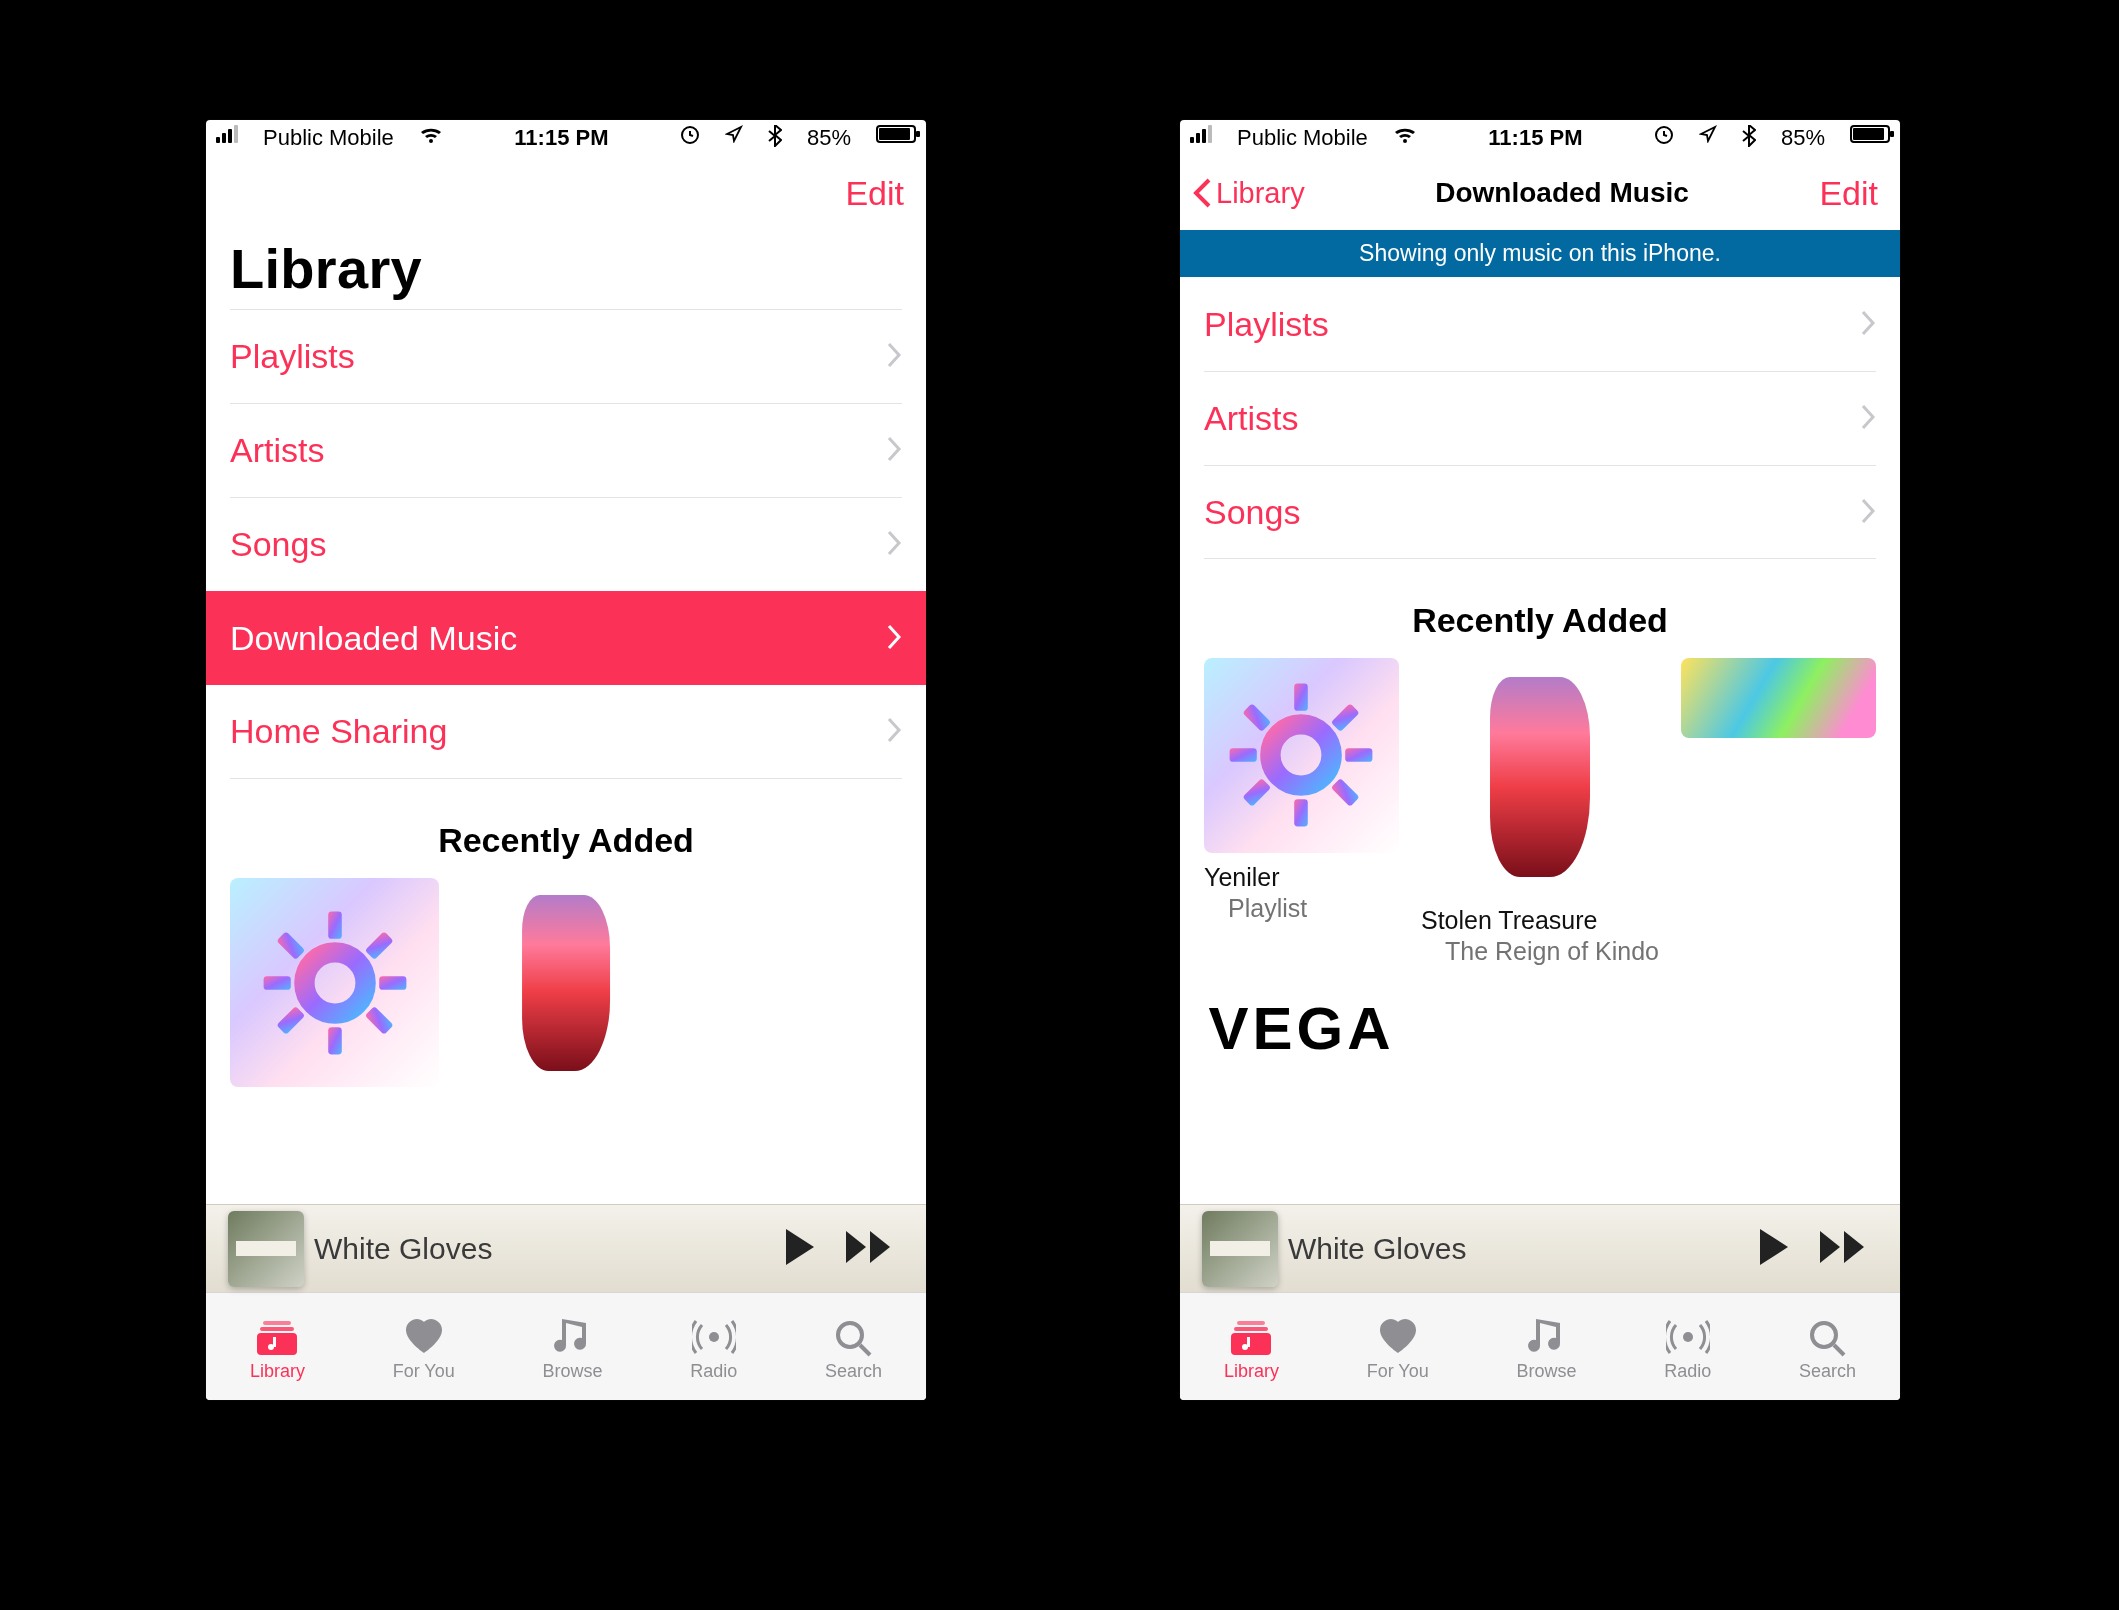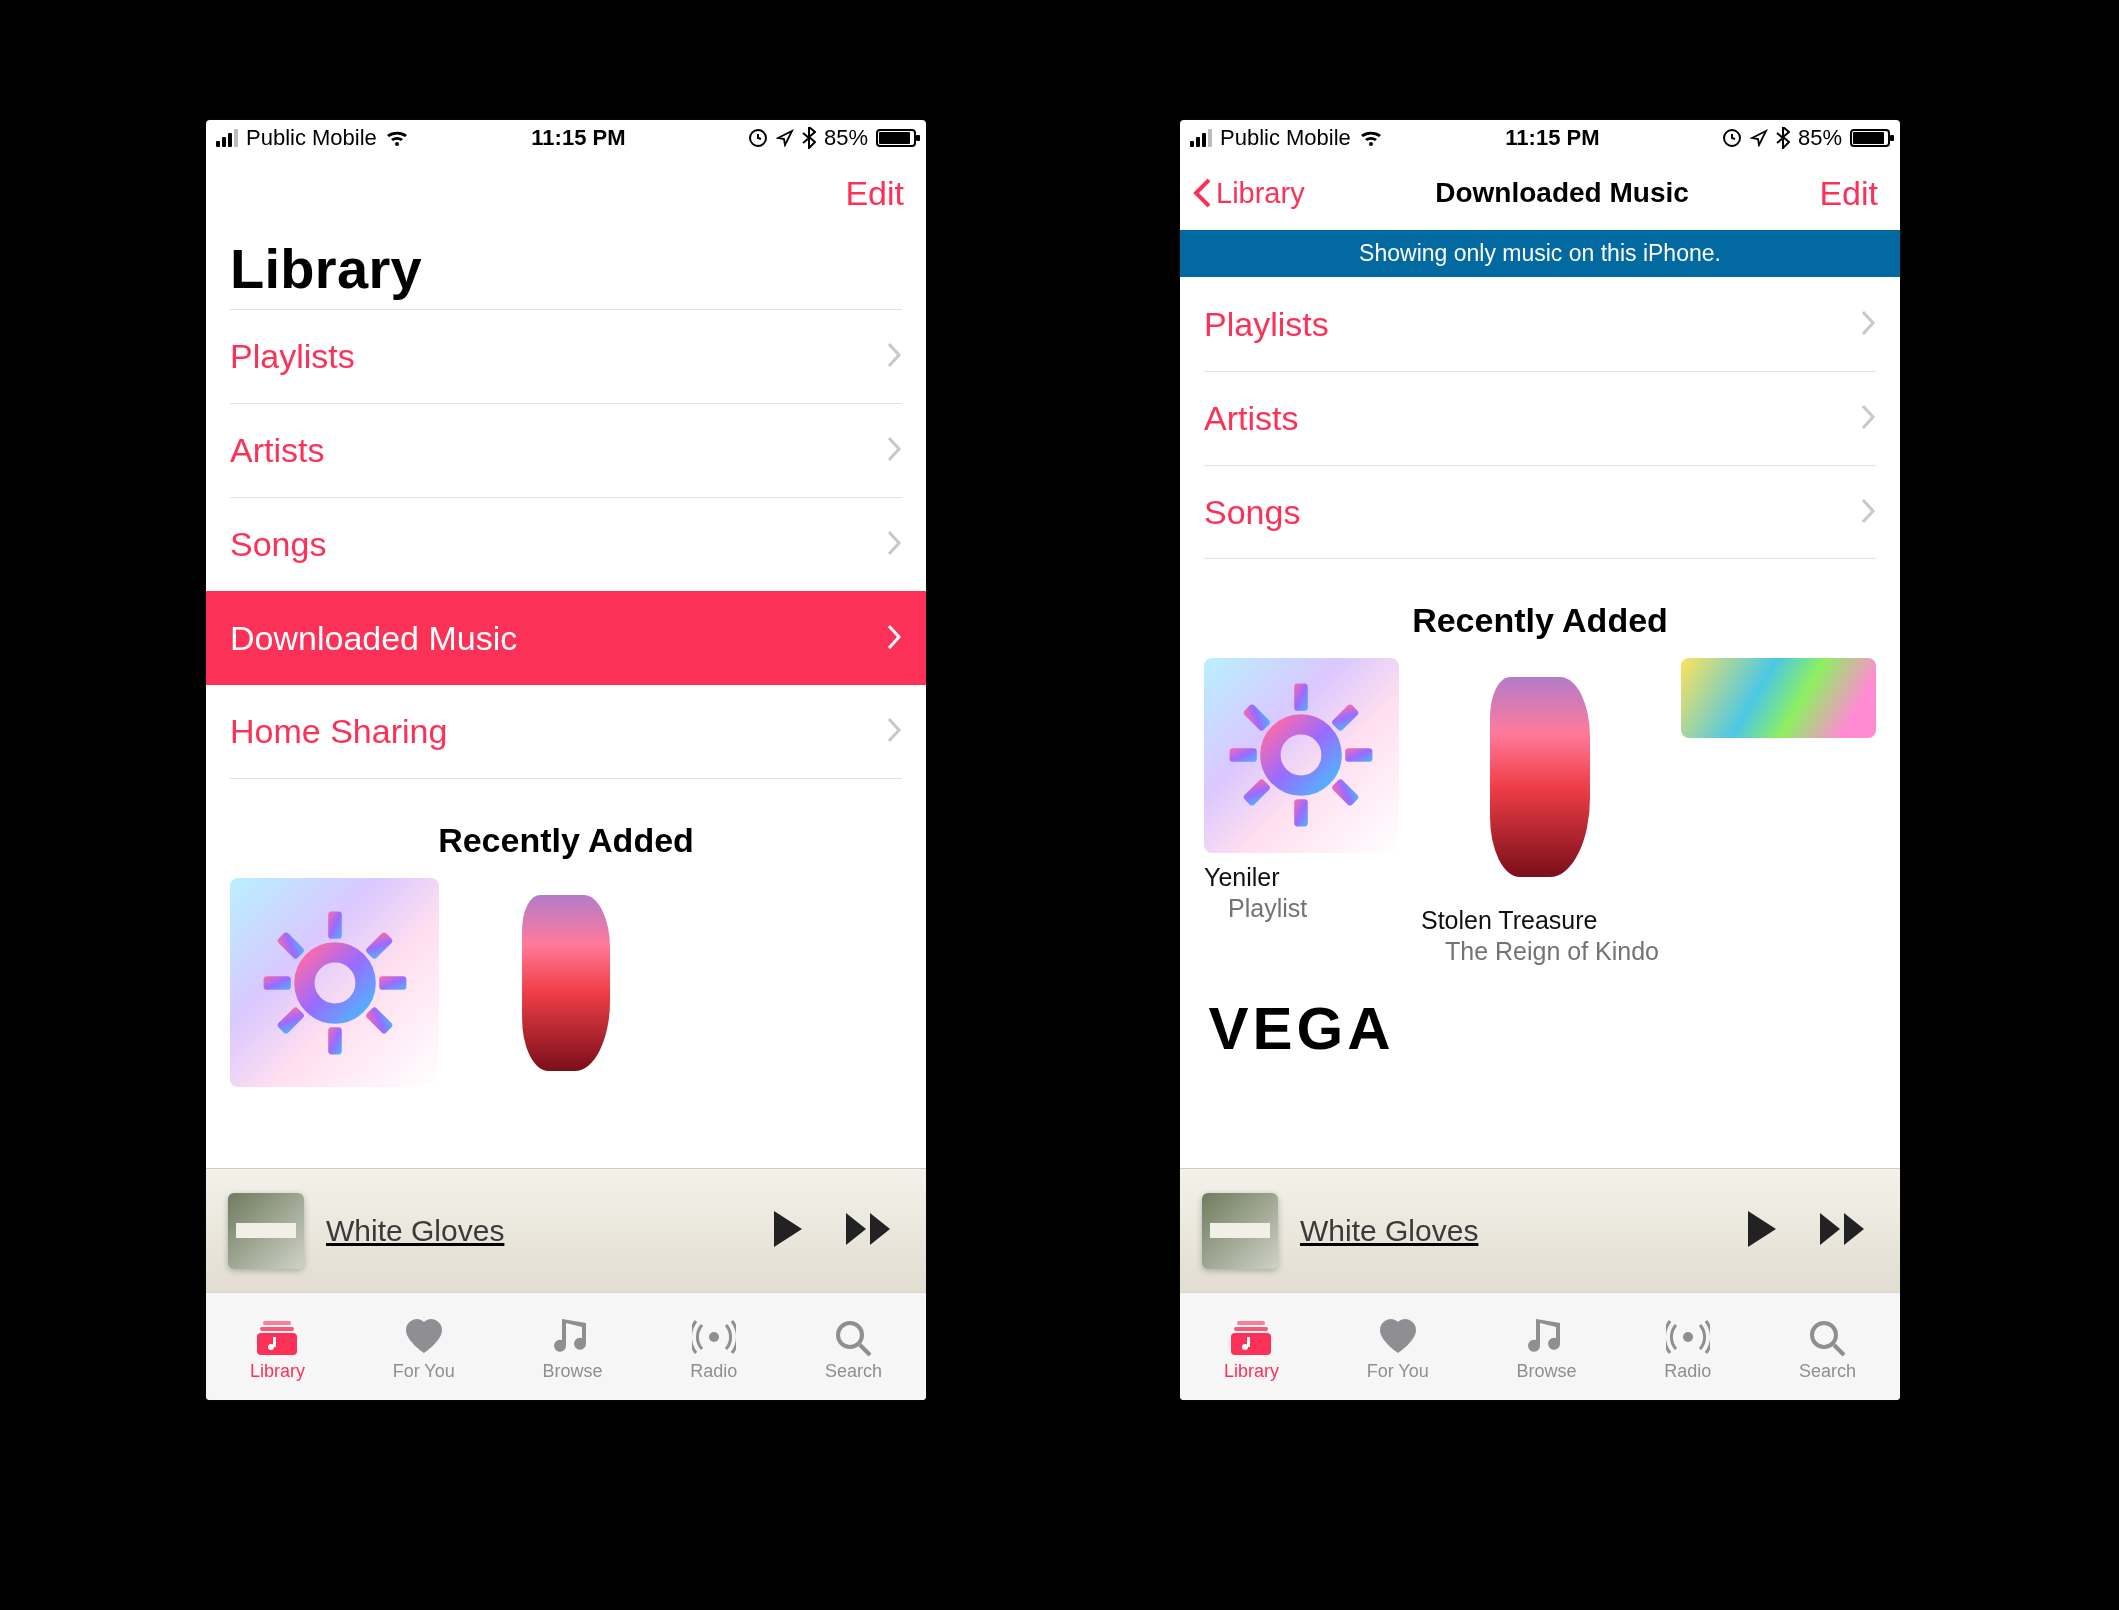--- a/index.html
+++ b/index.html
@@ -29,21 +29,21 @@
   .status-bar {
     height: 36px;
     display: flex;
     align-items: center;
     justify-content: space-between;
     padding: 0 10px;
     font-size: 22px;
     font-weight: 500;
     color: #000;
   }
-  .status-left, .status-right { display: flex; align-items: center; gap: 8px; }
+  .status-left, .status-right { display: flex; align-items: flex-start; gap: 25px; }
   .status-center { font-weight: 600; }
   .signal-bars { display: flex; align-items: flex-end; gap: 2px; height: 18px; }
   .signal-bars span { width: 4px; background: #000; border-radius: 1px; }
   .signal-bars span:nth-child(1){height:6px;}
   .signal-bars span:nth-child(2){height:10px;}
   .signal-bars span:nth-child(3){height:14px;}
   .signal-bars span:nth-child(4){height:18px; background:#bbb;}
   .wifi-icon, .lock-icon, .loc-icon, .bt-icon { display:inline-flex; }
   .battery {
     width: 40px; height: 18px; border: 2px solid #000; border-radius: 4px; position: relative;
@@ -118,23 +118,23 @@
   .art-vega { background:#fff; display:flex; align-items:center; justify-content:center; font-size:60px; font-weight:800; letter-spacing:4px; }
   .art-abstract {
     background: linear-gradient(120deg,#ffe25b,#4cc8e4 40%,#8ef060 60%,#ff8bd2 85%);
   }
 
   
   .scroll { flex:1; overflow:hidden; position:relative; }
 
   
   .miniplayer {
-    height:124px; background:linear-gradient(180deg,#f3f1ea,#e2ddd0);
+    height:88px; background:linear-gradient(180deg,#f3f1ea,#e2ddd0);
     border-top:1px solid #d0ccc2;
-    display:flex; align-items:center; padding:0 22px; gap:22px;text-decoration:underline;
+    display:flex; align-items:center; padding:0 22px; gap:10px;
   }
   .mp-art { width:76px; height:76px; border-radius:6px; background:linear-gradient(135deg,#6f7b5e,#cfd2c6); position:relative; box-shadow:0 2px 6px rgba(0,0,0,.25);}
   .mp-art:after{content:"";position:absolute;left:10%;right:10%;top:40%;height:20%;background:#f2efe7;}
   .mp-title { font-size:30px; color:#3a3a3a; flex:1; }
   .mp-btn { color:#222; padding:0 8px; }
 
   
   .tabbar {
     height:108px; border-top:1px solid #d6d6d6; background:#f6f6f6;
     display:flex; align-items:center; justify-content:space-around;

